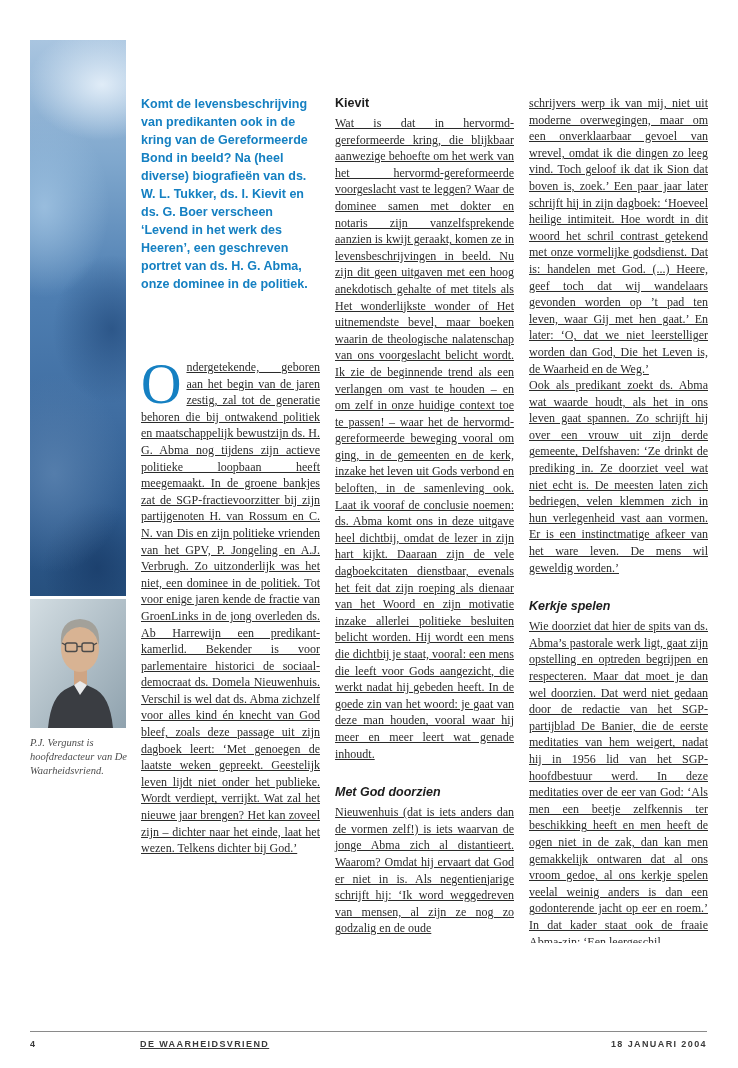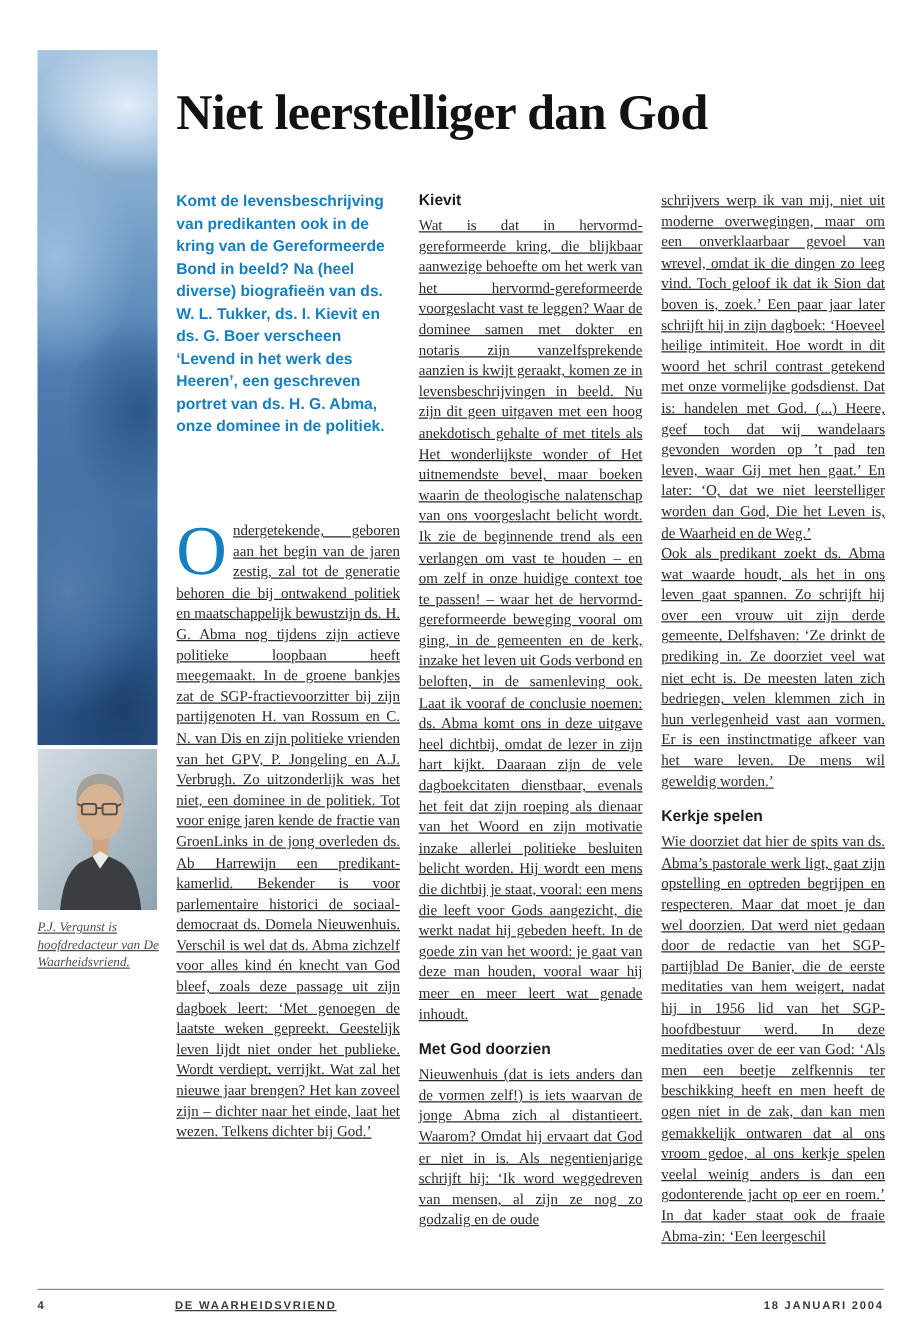--- a/index.html
+++ b/index.html
@@ -37,21 +37,20 @@
     overflow: hidden;
   }
   .portrait svg { display: block; width: 100%; height: 100%; }
 
   .caption {
     position: absolute;
     left: 30px; top: 736px;
     width: 100px;
     font: italic 10.5px/14px "Liberation Serif", serif;
     color: #4d4d4d;
-    text-decoration: underline;
   }
 
   
   .content {
     position: absolute;
     left: 141px; top: 57px;
     width: 567px;
   }
   .kicker {
     font: italic 600 22px/27px "Liberation Serif", serif;
@@ -89,21 +88,21 @@
     font: 400 56px/46px "Liberation Serif", serif;
     color: #1580c2;
     margin: 2px 5px 0 0;
   }
 
   .heading {
     font: 700 12.5px/16px "Liberation Sans", sans-serif;
     color: #1c1c1c;
     margin-bottom: 4px;
   }
-  .heading.mt { margin-top: 12px; }
+  .heading.mt { margin-top: 22px; font-style: italic; }
 
   
   .footer-line {
     position: absolute;
     left: 30px; right: 31px; top: 1031px;
     height: 1px;
     background: #8a8a8a;
   }
   .footer {
     position: absolute;
@@ -144,21 +143,20 @@
         <line x1="63.5" y1="46" x2="67" y2="44"></line>
       </g>
       <path d="M18 129 Q21 96 38 89 L50 83 L63 89 Q80 96 83 129 Z" fill="#3a3d42"></path>
       <path d="M44 86 L50 96 L57 86 L50 82 Z" fill="#e8eaec"></path>
     </svg>
   </figure>
 
   <div class="caption">P.J. Vergunst is hoofdredacteur van De Waarheidsvriend.</div>
 
   <div class="content">
-    <h1 class="title">Niet leerstelliger dan God</h1>
 
     <div class="columns">
 
       <div class="col">
         <p class="intro">Komt de levensbeschrijving van predikanten ook in de kring van de Gereformeerde Bond in beeld? Na (heel diverse) biografieën van ds. W. L. Tukker, ds. I. Kievit en ds. G. Boer verscheen ‘Levend in het werk des Heeren’, een geschreven portret van ds. H. G. Abma, onze dominee in de politiek.</p>
         <p class="body dropcap-para"><span class="dropcap">O</span><span>ndergetekende, geboren aan het begin van de jaren zestig, zal tot de generatie behoren die bij ontwakend politiek en maatschappelijk bewustzijn ds. H. G. Abma nog tijdens zijn actieve politieke loopbaan heeft meegemaakt. In de groene bankjes zat de SGP-fractievoorzitter bij zijn partijgenoten H. van Rossum en C. N. van Dis en zijn politieke vrienden van het GPV, P. Jongeling en A.J. Verbrugh. Zo uitzonderlijk was het niet, een dominee in de politiek. Tot voor enige jaren kende de fractie van GroenLinks in de jong overleden ds. Ab Harrewijn een predikant-kamerlid. Bekender is voor parlementaire historici de sociaal-democraat ds. Domela Nieuwenhuis. Verschil is wel dat ds. Abma zichzelf voor alles kind én knecht van God bleef, zoals deze passage uit zijn dagboek leert: ‘Met genoegen de laatste weken gepreekt. Geestelijk leven lijdt niet onder het publieke. Wordt verdiept, verrijkt. Wat zal het nieuwe jaar brengen? Het kan zoveel zijn – dichter naar het einde, laat het wezen. Telkens dichter bij God.’</span></p>
       </div>
 
       <div class="col">
         <h3 class="heading">Kievit</h3>

